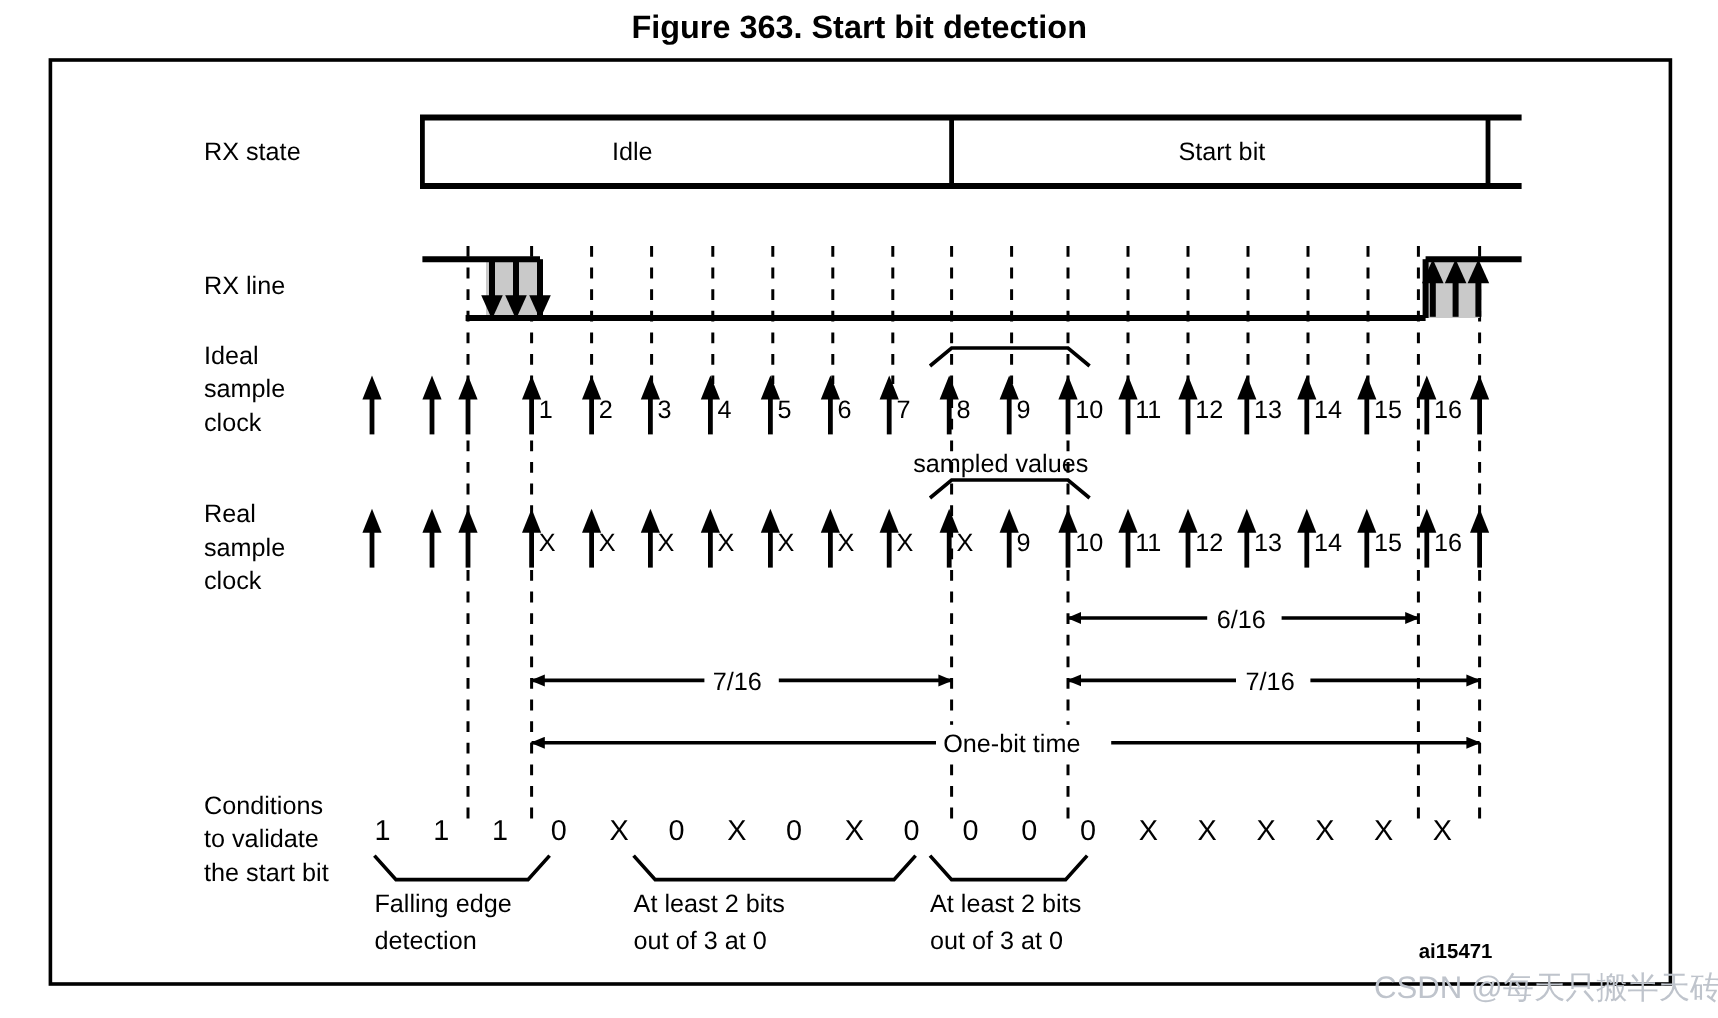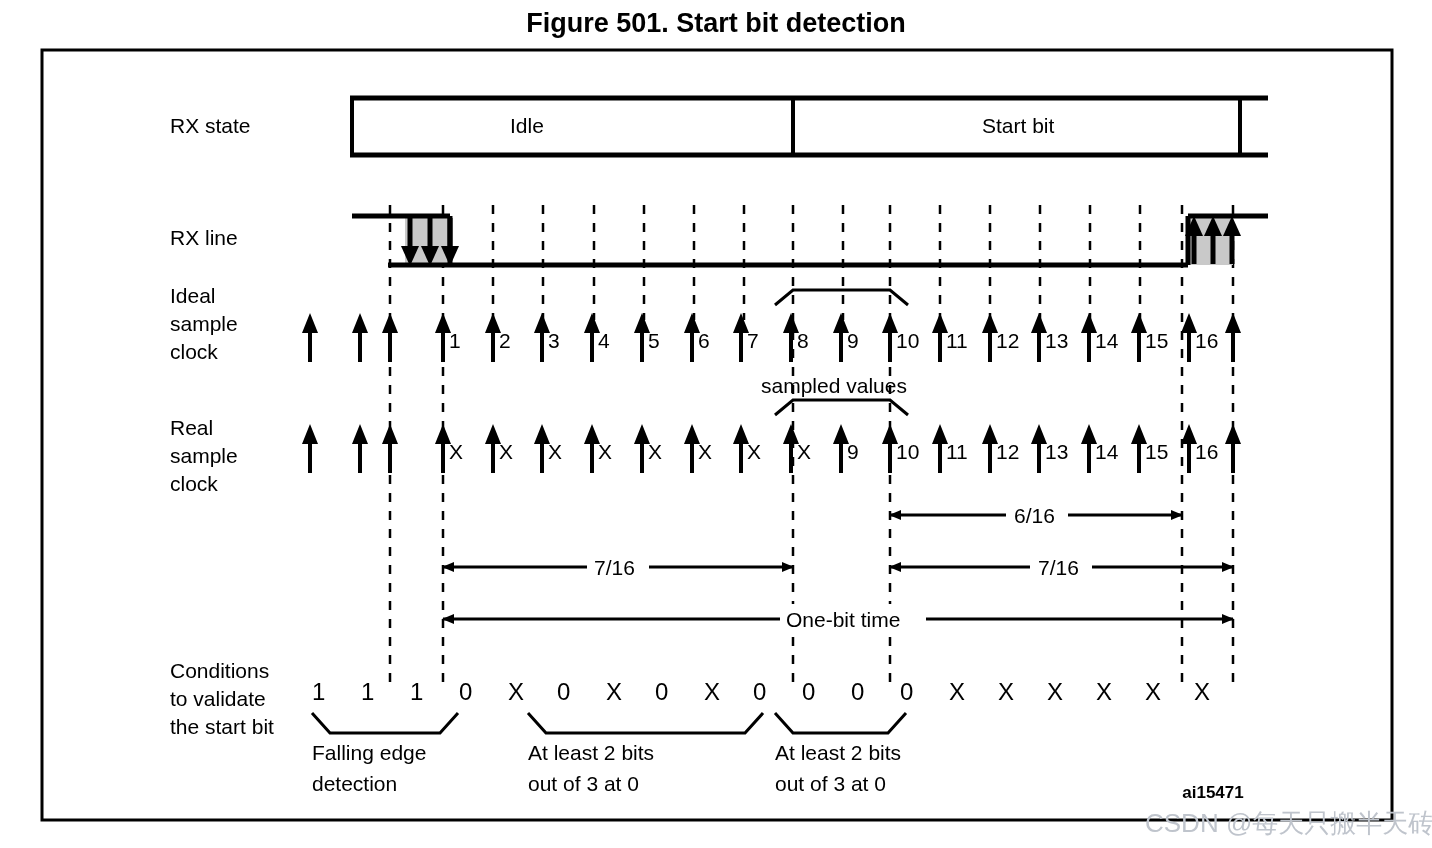--- a/index.html
+++ b/index.html
@@ -15,21 +15,21 @@
   .num{font-size:21px;}
   .sym{font-size:24px;}
   .wm{font-size:26px;fill:#bfc4cc;font-family:"Liberation Sans",sans-serif;}
   .idcode{font-size:17px;font-weight:bold;}
 </style>
 </head>
 <body>
 
 <div id="stage">
 
-  <div class="fig-title">Figure 501. Start bit detection</div>
+  <div class="fig-title">Figure 363. Start bit detection</div>
 
   <svg width="1432" height="848" viewBox="0 0 1432 848">
 
     <rect x="42" y="50" width="1350" height="770" fill="#ffffff" stroke="#000" stroke-width="3"></rect>
 
     <text class="lbl" x="170" y="133">RX state</text>
     <g>
       <line x1="350" y1="98" x2="1268" y2="98" stroke="#000" stroke-width="5"></line>
       <line x1="350" y1="155" x2="1268" y2="155" stroke="#000" stroke-width="5"></line>
       <line x1="352" y1="98" x2="352" y2="155" stroke="#000" stroke-width="4"></line>

